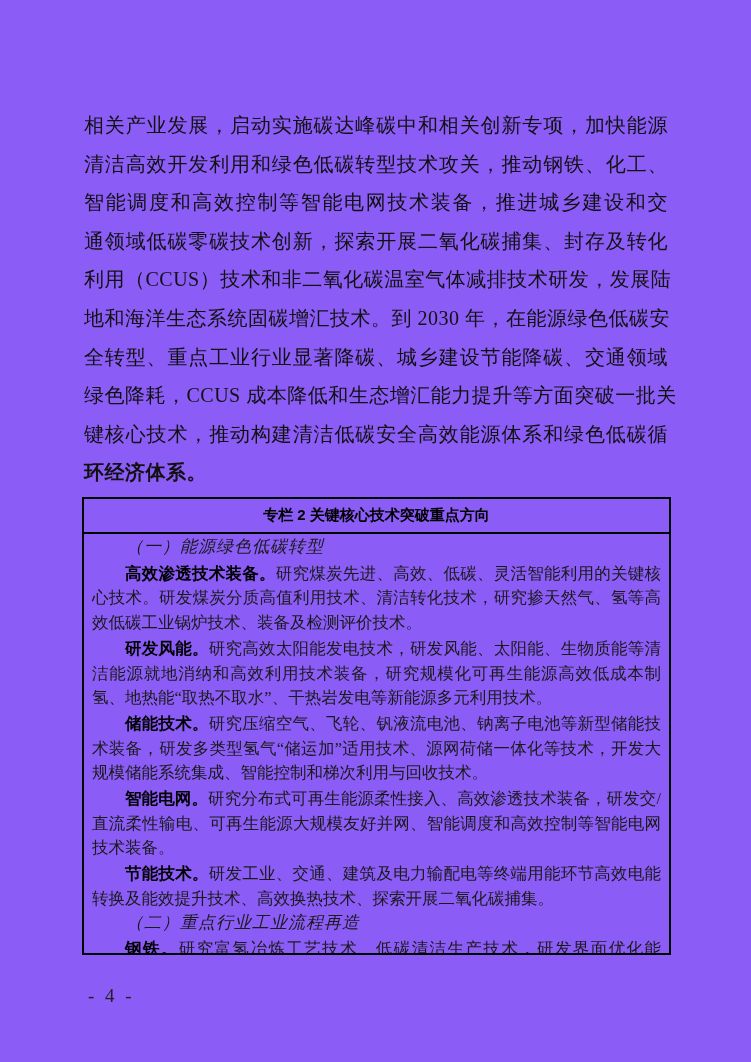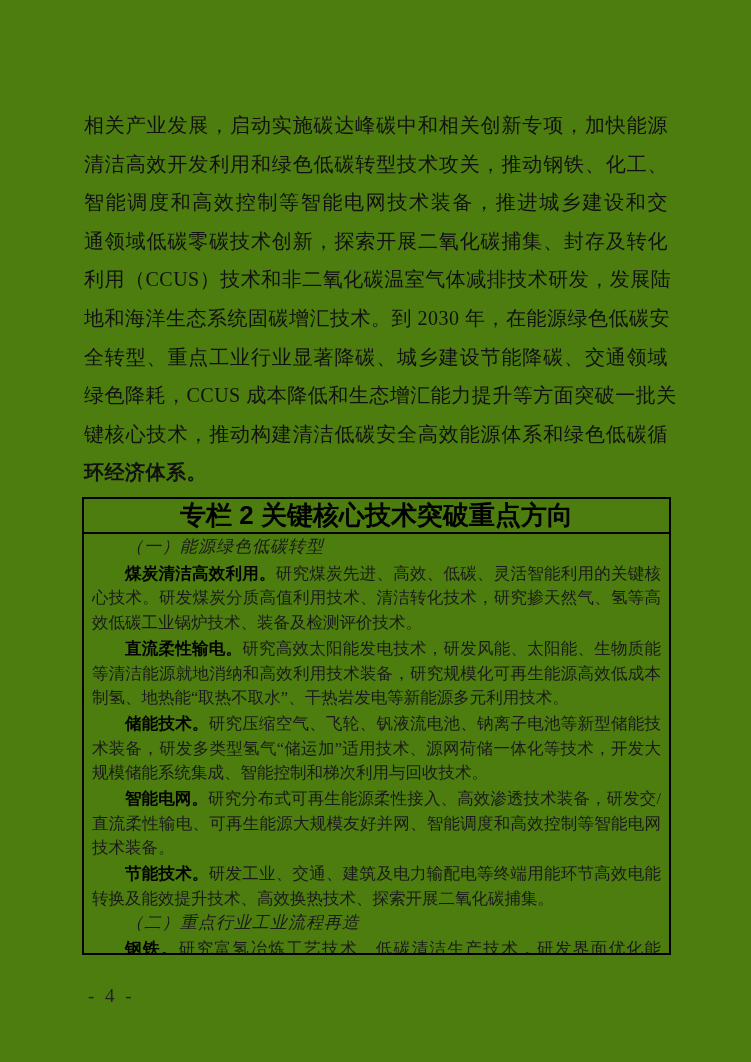--- a/index.html
+++ b/index.html
@@ -1,21 +1,21 @@
 <!DOCTYPE html>
 <html><head>
 <meta charset="utf-8">
 <style>
   html, body { margin: 0; padding: 0; background: #e8e8e8; }
   .page {
     position: relative;
     width: 751px;
     height: 1062px;
     margin: 0 auto;
-    background: #4d7c0f;
+    background: #8b5cf6;
     color: #111111;
     font-family: "Liberation Serif", "DejaVu Serif", serif;
     overflow: hidden;
   }
   
   .main-text {
     position: absolute;
     left: 84px;
     top: 106px;
     width: 584px;
@@ -46,21 +46,21 @@
     overflow: hidden;
   }
   .box-header {
     height: 33px;
     border-bottom: 2px solid #000000;
     display: flex;
     align-items: center;
     justify-content: center;
     font-family: "Liberation Sans", "DejaVu Sans", sans-serif;
     font-weight: bold;
-    font-size: 26px;
+    font-size: 15px;
     color: #000000;
   }
   .box-body {
     padding: 2px 8px 0 8px;
     font-size: 16.5px;
     line-height: 24.7px;
     color: #1a1a1a;
   }
   .box-heading {
     text-indent: 2em;
@@ -111,23 +111,23 @@
   </div>
 
   <div class="callout-box">
     <div class="box-header">
       <span>专栏 2 关键核心技术突破重点方向</span>
     </div>
     <div class="box-body">
 
       <div class="box-heading">（一）能源绿色低碳转型</div>
 
-      <p class="box-para"><span class="para-lead">煤炭清洁高效利用。</span><span>研究煤炭先进、高效、低碳、灵活智能利用的关键核心技术。研发煤炭分质高值利用技术、清洁转化技术，研究掺天然气、氢等高效低碳工业锅炉技术、装备及检测评价技术。</span></p>
+      <p class="box-para"><span class="para-lead">高效渗透技术装备。</span><span>研究煤炭先进、高效、低碳、灵活智能利用的关键核心技术。研发煤炭分质高值利用技术、清洁转化技术，研究掺天然气、氢等高效低碳工业锅炉技术、装备及检测评价技术。</span></p>
 
-      <p class="box-para"><span class="para-lead">直流柔性输电。</span><span>研究高效太阳能发电技术，研发风能、太阳能、生物质能等清洁能源就地消纳和高效利用技术装备，研究规模化可再生能源高效低成本制氢、地热能“取热不取水”、干热岩发电等新能源多元利用技术。</span></p>
+      <p class="box-para"><span class="para-lead">研发风能。</span><span>研究高效太阳能发电技术，研发风能、太阳能、生物质能等清洁能源就地消纳和高效利用技术装备，研究规模化可再生能源高效低成本制氢、地热能“取热不取水”、干热岩发电等新能源多元利用技术。</span></p>
 
       <p class="box-para"><span class="para-lead">储能技术。</span><span>研究压缩空气、飞轮、钒液流电池、钠离子电池等新型储能技术装备，研发多类型氢气“储运加”适用技术、源网荷储一体化等技术，开发大规模储能系统集成、智能控制和梯次利用与回收技术。</span></p>
 
       <p class="box-para"><span class="para-lead">智能电网。</span><span>研究分布式可再生能源柔性接入、高效渗透技术装备，研发交/直流柔性输电、可再生能源大规模友好并网、智能调度和高效控制等智能电网技术装备。</span></p>
 
       <p class="box-para"><span class="para-lead">节能技术。</span><span>研发工业、交通、建筑及电力输配电等终端用能环节高效电能转换及能效提升技术、高效换热技术、探索开展二氧化碳捕集。</span></p>
 
       <div class="box-heading">（二）重点行业工业流程再造</div>
 
       <p class="box-para clipped"><span class="para-lead">钢铁。</span><span>研究富氢冶炼工艺技术、低碳清洁生产技术，研发界面优化能</span></p>

